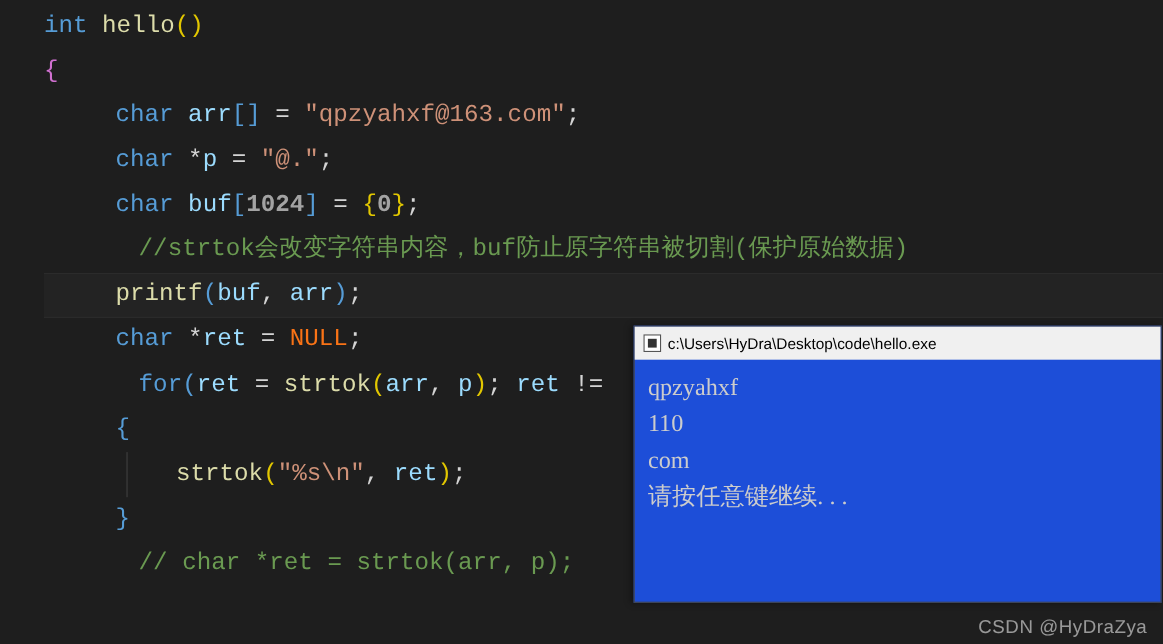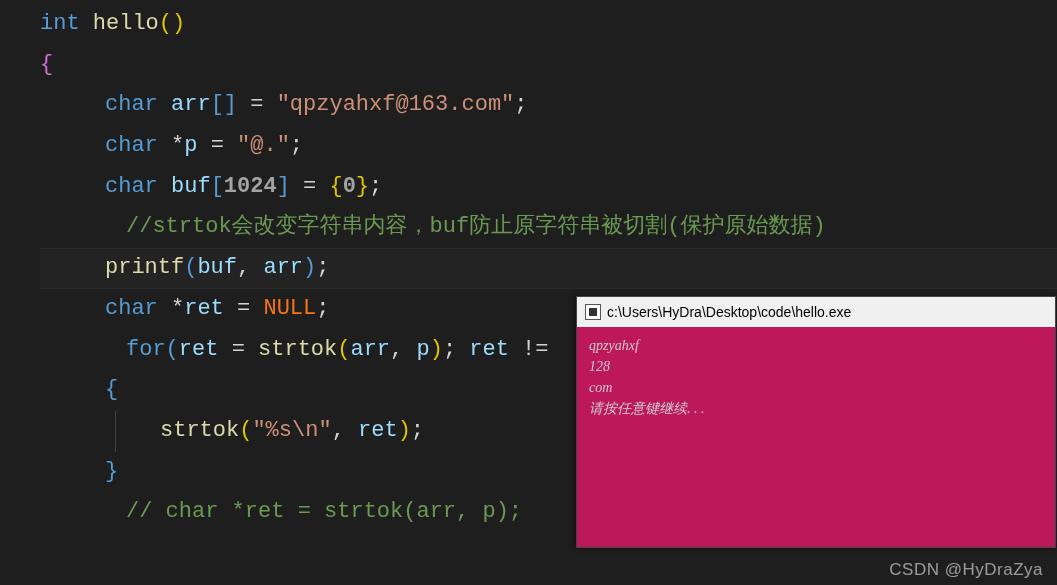--- a/index.html
+++ b/index.html
@@ -36,21 +36,21 @@
 .op { color: #d4d4d4; }
 .brace { color: #e2c700; }
 .brace-p { color: #d070d0; }
 .brace-b { color: #569cd6; }
 .term-window {
   position: absolute;
   top: 296px;
   left: 576px;
   width: 480px;
   height: 252px;
-  background: #be185d;
+  background: #1d4ed8;
   border: 1px solid #454545;
   box-shadow: -2px 0 6px rgba(0,0,0,0.4);
 }
 .term-title {
   height: 30px;
   background: #f0f0f0;
   color: #000;
   font-family: 'Segoe UI', Arial, sans-serif;
   font-size: 14px;
   display: flex;
@@ -64,24 +64,23 @@
   border: 1px solid #555;
   background: #fff;
   display: inline-flex;
   align-items: center;
   justify-content: center;
 }
 .term-icon::after { content: ""; width: 8px; height: 8px; background: #333; }
 .term-body {
   padding: 8px 12px;
   font-family: 'SimSun', 'NSimSun', serif;
-  font-size: 14px;
+  font-size: 22px;
   line-height: 1.5;
   color: #cccccc;
-  font-style: italic;
 }
 .term-line { white-space: pre; }
 .watermark {
   position: absolute;
   bottom: 5px;
   right: 14px;
   font-family: Arial, sans-serif;
   font-size: 17px;
   color: rgba(255,255,255,0.55);
   letter-spacing: 0.5px;
@@ -113,19 +112,19 @@
   <div class="line indent1"><span class="cmt">// char *ret = strtok(arr, p);</span></div>
 </div>
 
 <div class="term-window">
   <div class="term-title">
     <span class="term-icon"></span>
     <span>c:\Users\HyDra\Desktop\code\hello.exe</span>
   </div>
   <div class="term-body">
     <div class="term-line">qpzyahxf</div>
-    <div class="term-line">128</div>
+    <div class="term-line">110</div>
     <div class="term-line">com</div>
     <div class="term-line">请按任意键继续. . .</div>
   </div>
 </div>
 
 <div class="watermark">CSDN @HyDraZya</div>
 
 </body></html>

